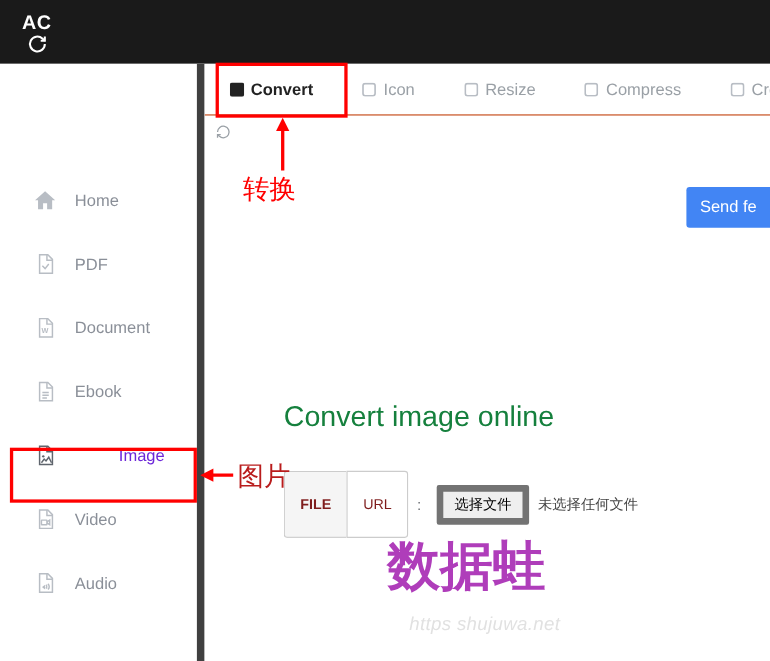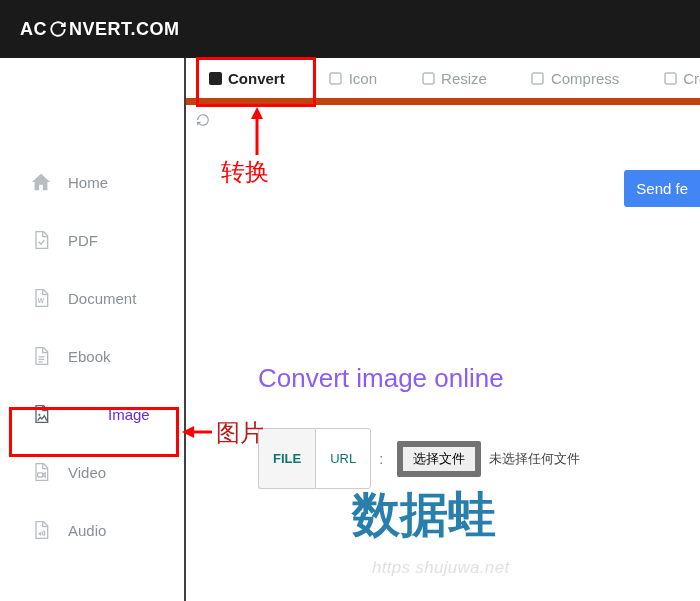--- a/index.html
+++ b/index.html
@@ -1,62 +1,61 @@
 <!DOCTYPE html>
 <html><head>
   <meta charset="utf-8">
   <style>
     * { margin: 0; padding: 0; box-sizing: border-box; }
     body { font-family: -apple-system, "Helvetica Neue", Arial, sans-serif; font-size: 14px; color: #333; width: 700px; height: 601px; overflow: hidden; position: relative; background: #fff; }
     .header { background: #1a1a1a; height: 58px; display: flex; align-items: center; padding: 0 20px; }
-    .logo { color: #fff; font-weight: 700; font-size: 18px; letter-spacing: 0.5px; display: flex; align-items: center; }
+    .logo { color: #fff; font-weight: 700; font-size: 18px; letter-spacing: 0.5px; display: flex; align-items: center; flex-direction: column; }
     .logo-icon { display: inline-flex; margin: 0 2px; }
     .content { display: flex; height: calc(601px - 58px); }
-    .sidebar { width: 186px; background: #fff; border-right: 2px solid #404040; padding-top: 95px; flex-shrink: 0; }
+    .sidebar { width: 186px; background: #fff; border-right: 7px solid #404040; padding-top: 95px; flex-shrink: 0; }
     .sidebar-item { display: flex; align-items: center; padding: 18px 16px 18px 30px; color: #8a8f98; cursor: pointer; font-size: 15px; }
     .sidebar-item .icon { width: 22px; height: 22px; margin-right: 16px; display: inline-flex; align-items: center; justify-content: center; flex-shrink: 0; }
     .main { flex: 1; position: relative; background: #fff; overflow: hidden; }
-    .tabs { display: flex; border-bottom: 7px solid #c2410c; height: 47px; align-items: stretch; }
+    .tabs { display: flex; border-bottom: 1px solid #c2410c; height: 47px; align-items: stretch; }
     .tab { display: flex; align-items: center; padding: 0 22px; color: #9aa0a6; font-size: 15px; cursor: pointer; gap: 6px; }
     .tab.active { color: #222; font-weight: 700; }
     .tab-icon { width: 14px; height: 14px; display: inline-flex; align-items: center; justify-content: center; }
     .refresh-row { padding: 8px 10px; color: #9aa0a6; }
     .refresh-row svg { width: 14px; height: 14px; }
     .send-btn { position: absolute; right: 0; top: 112px; background: #4285f4; color: #fff; border: none; border-radius: 3px 0 0 3px; padding: 10px 12px; font-size: 15px; cursor: pointer; }
-    .page-title { font-size: 26px; font-weight: 400; color: #8b5cf6; margin: 0 0 34px 72px; }
+    .page-title { font-size: 26px; font-weight: 400; color: #15803d; margin: 0 0 34px 72px; }
     .upload-row { display: flex; align-items: center; gap: 0; margin-left: 72px; }
-    .seg { border: 1px solid #ccc; padding: 22px 14px; font-size: 13px; color: #0f766e; background: #fff; cursor: pointer; }
+    .seg { border: 1px solid #ccc; padding: 22px 14px; font-size: 13px; color: #7f1d1d; background: #fff; cursor: pointer; }
     .seg.first { border-right: none; border-radius: 3px 0 0 3px; font-weight: 700; background: #f5f5f5; }
     .seg.last { border-radius: 0 3px 3px 0; }
     .colon { margin: 0 14px 0 8px; color: #6f7378; }
     .choose-btn { border: 6px solid #737373; background: #efefef; padding: 3px 10px; font-size: 13px; cursor: pointer; border-radius: 2px; }
     .no-file { margin-left: 8px; color: #444; font-size: 13px; }
     .main-body { position: absolute; top: 305px; left: 0; right: 0; }
-    .watermark { position: absolute; left: 352px; top: 483px; font-size: 48px; font-weight: 700; color: #0369a1; opacity: 0.85; pointer-events: none; font-family: Liberation Serif, serif; }
+    .watermark { position: absolute; left: 352px; top: 483px; font-size: 48px; font-weight: 700; color: #a21caf; opacity: 0.85; pointer-events: none; font-family: Liberation Serif, serif; }
     .watermark-url { position: absolute; left: 372px; top: 558px; font-size: 17px; color: #dcdcdc; opacity: 0.85; pointer-events: none; font-style: italic; letter-spacing: 0.3px; }
     .anno-box-tab { position: absolute; left: 196px; top: 57px; width: 120px; height: 50px; border: 3px solid #ff0000; pointer-events: none; }
     .anno-arrow-tab { position: absolute; left: 249px; top: 107px; pointer-events: none; }
     .anno-label-tab { position: absolute; left: 221px; top: 156px; color: #ff0000; font-size: 24px; font-weight: 400; pointer-events: none; font-family: "Microsoft YaHei", sans-serif; }
     .anno-box-side { position: absolute; left: 9px; top: 407px; width: 170px; height: 50px; border: 3px solid #ff0000; pointer-events: none; }
     .anno-arrow-side { position: absolute; left: 182px; top: 424px; pointer-events: none; }
     .anno-label-side { position: absolute; left: 216px; top: 417px; color: #b91c1c; font-size: 24px; font-weight: 400; pointer-events: none; font-family: "Microsoft YaHei", sans-serif; }
   </style>
 </head>
 <body>
 
 <div class="header">
   <div class="logo">
     <span>AC</span>
     <span class="logo-icon">
       <svg width="18" height="18" viewBox="0 0 24 24" fill="none" stroke="#fff" stroke-width="2.5">
           <path d="M21 12a9 9 0 1 1-3-6.7L21 8"></path>
           <path d="M21 3v5h-5"></path>
         </svg>
     </span>
-    <span>NVERT.COM</span>
   </div>
 </div>
 
 <div class="content">
   <div class="sidebar">
     <div class="sidebar-item">
       <span class="icon">
           <svg viewBox="0 0 24 24" width="22" height="22" fill="#b8bdc4">
             <path d="M12 3l10 9h-3v9h-5v-6H10v6H5v-9H2z"></path>
           </svg>

